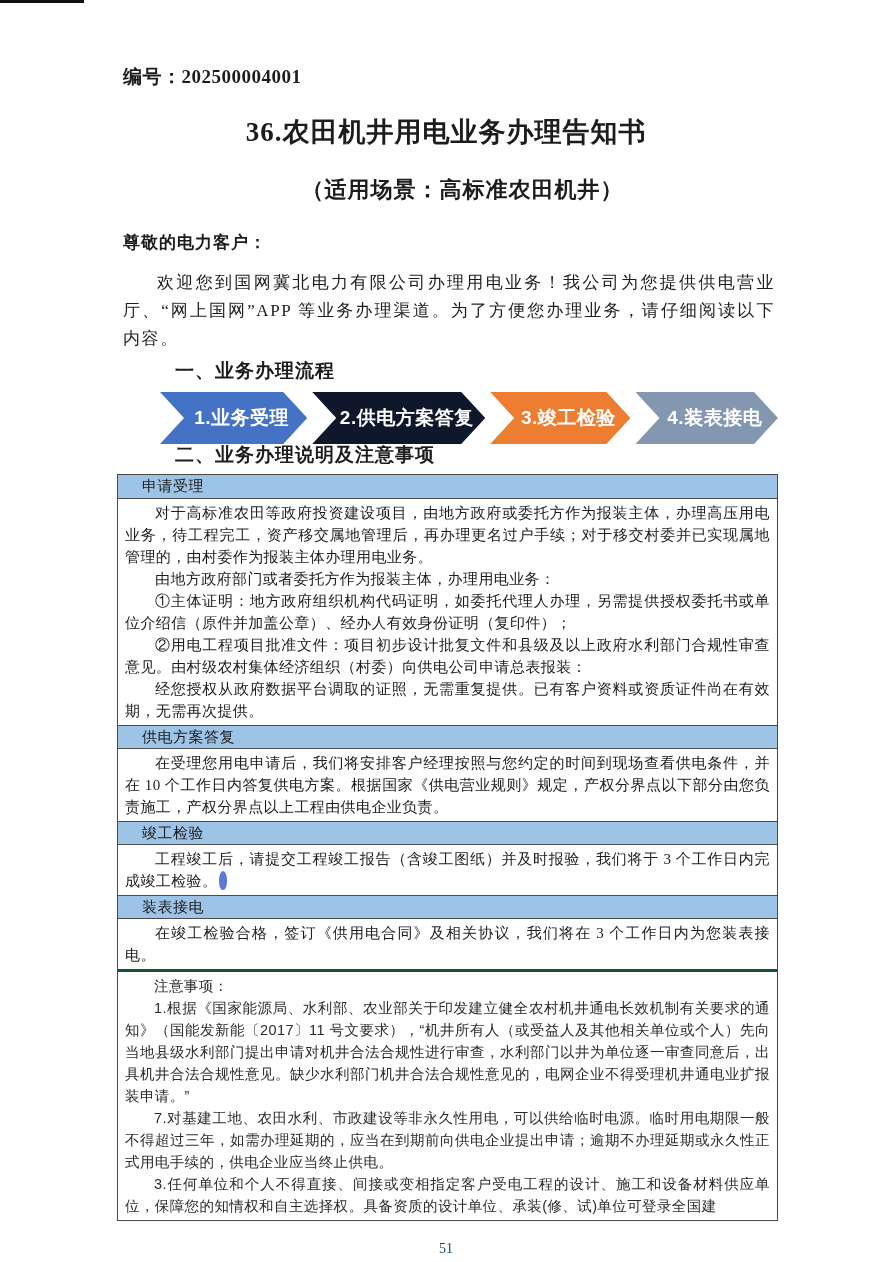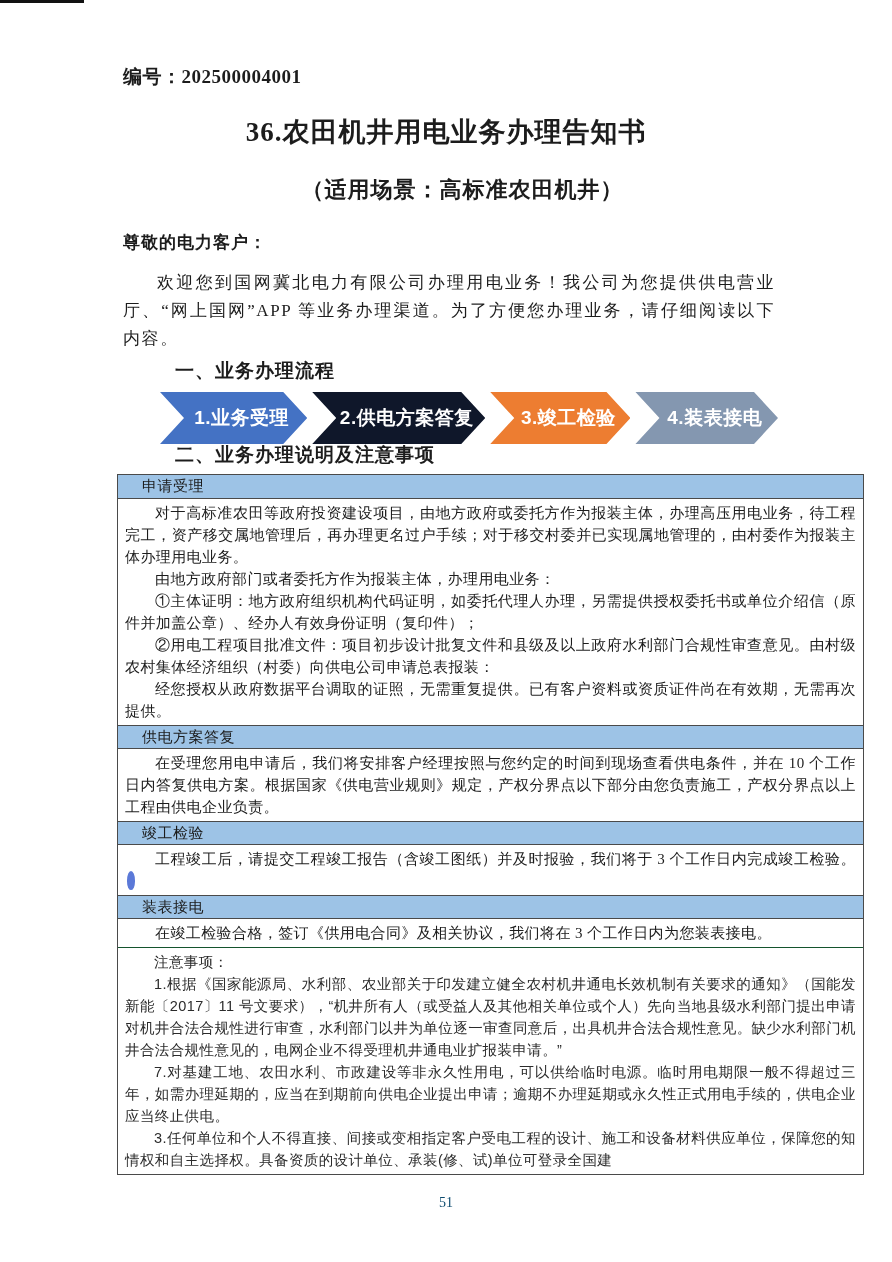--- a/index.html
+++ b/index.html
@@ -27,27 +27,27 @@
   .flow-step { height: 52px; display: flex; align-items: center; justify-content: center;
                color: #ffffff; font-size: 19px; font-weight: bold; letter-spacing: 0.5px;
                padding-left: 16px;
                clip-path: polygon(0 0, calc(100% - 24px) 0, 100% 50%, calc(100% - 24px) 100%, 0 100%, 24px 50%); }
   .flow-step.s0 { flex: 1.12; }
   .flow-step.s1 { flex: 1.34; }
   .flow-step.s2 { flex: 1.06; }
   .flow-step.s3 { flex: 1.08; }
 
   
-  .doc-table { margin: 6px 0 12px 117px; width: 747px; border: 1px solid #4a4a4a; border-bottom: 1px solid #4a4a4a; }
+  .doc-table { margin: 6px 0 12px 117px; width: 661px; border: 1px solid #4a4a4a; border-bottom: 1px solid #4a4a4a; }
   .t-header { background: #9DC3E6; border-top: 1px solid #4a4a4a; border-bottom: 1px solid #4a4a4a;
               height: 24px; line-height: 23px; padding-left: 24px; font-size: 15px; letter-spacing: 0.5px; }
   .doc-table > .t-header:first-child { border-top: none; }
   .t-body { padding: 3px 7px 3px 7px; font-size: 15px; line-height: 22px; text-align: justify; letter-spacing: 0.4px; }
   .t-body p { text-indent: 2em; margin: 0; }
-  .t-body.notes { border-top: 1px solid #14532d;
+  .t-body.notes { border-top: 3px solid #14532d;
                   font-family: "Liberation Sans", "DejaVu Sans", sans-serif; font-size: 14.5px; color: #2b2b2b; }
   .cursor-mark { display: inline-block; width: 8px; height: 19px; margin-left: 2px; vertical-align: -4px;
                  background: #5b79d8; border-radius: 50% 50% 46% 46%; }
 
   .page-number { margin-top: 20px; text-align: center; font-size: 14px; color: #0c4a6e; }
 </style>
 </head>
 <body>
 
 <div class="scan-line"></div>

